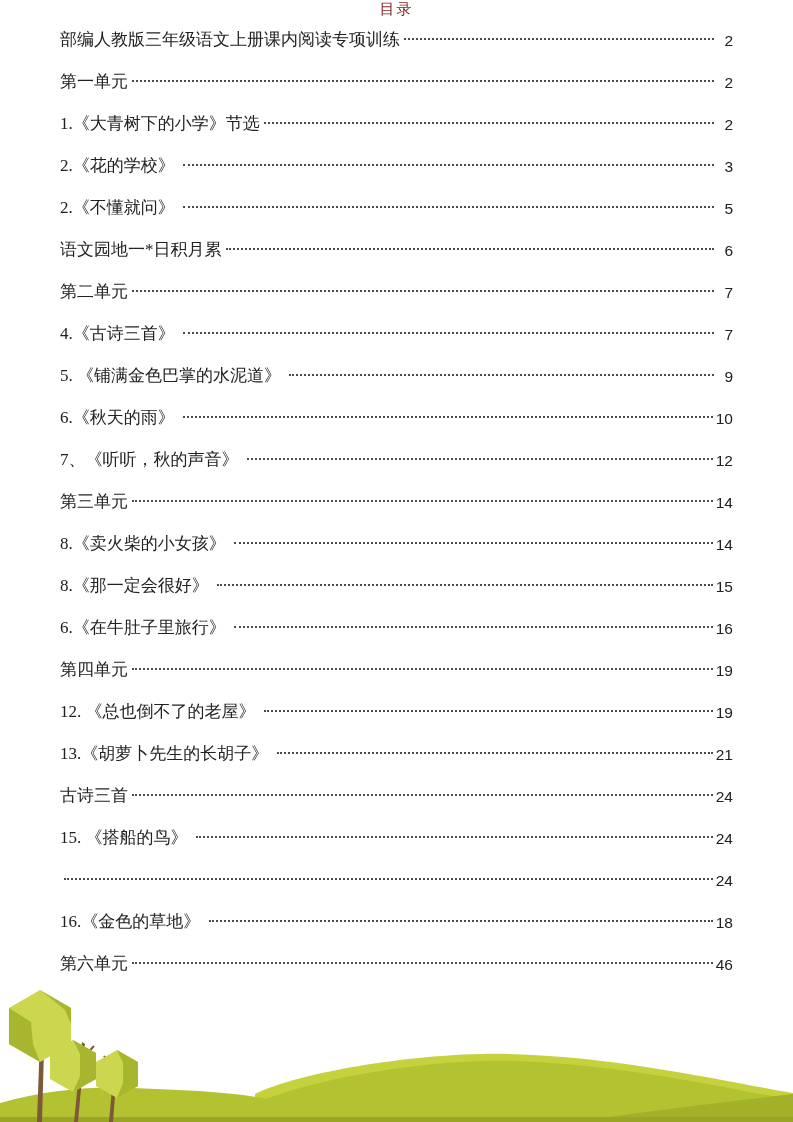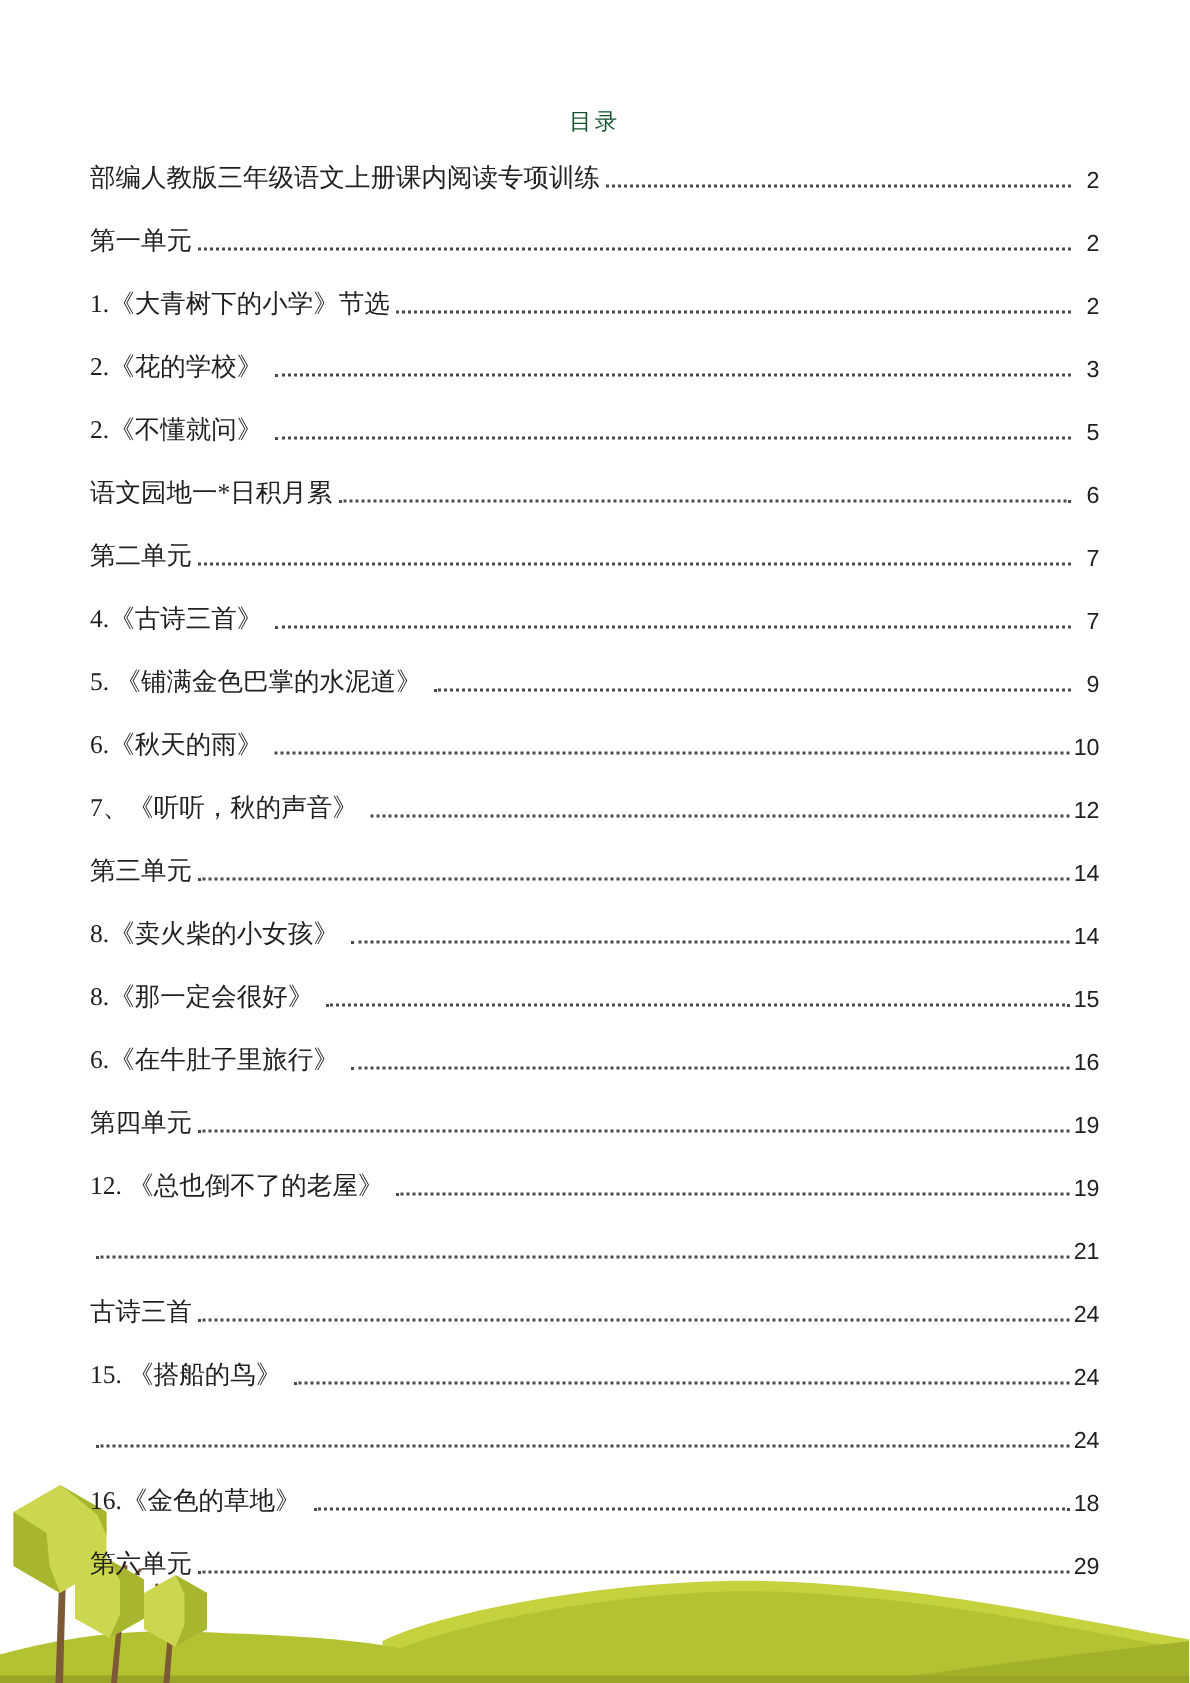--- a/index.html
+++ b/index.html
@@ -10,35 +10,34 @@
   .page {
     position: relative;
     width: 793px;
     height: 1122px;
     background: #ffffff;
     overflow: hidden;
     font-family: "Liberation Serif", "DejaVu Serif", serif;
     color: #212121;
   }
   .doc-title {
-    padding-top: 72px;
     text-align: center;
     font-size: 15px;
     letter-spacing: 2px;
-    color: #14532d;
+    color: #7f1d1d;
   }
   .toc {
     position: relative;
     z-index: 2;
     margin-top: 5px;
     padding: 0 60px;
   }
   .toc-row {
     display: flex;
-    align-items: flex-end;
+    align-items: center;
     height: 42px;
     padding-bottom: 9px;
     box-sizing: border-box;
     cursor: pointer;
   }
   .toc-label {
     white-space: pre;
     font-size: 17px;
     line-height: 1.1;
   }
@@ -169,20 +168,21 @@
     <span class="toc-page">19</span>
   </div>
 
   <div class="toc-row">
     <span class="toc-label">12. 《总也倒不了的老屋》 </span>
     <span class="toc-dots"></span>
     <span class="toc-page">19</span>
   </div>
 
   <div class="toc-row">
+    <span class="toc-label">13.《胡萝卜先生的长胡子》 </span>
     <span class="toc-dots"></span>
     <span class="toc-page">21</span>
   </div>
 
   <div class="toc-row">
     <span class="toc-label">古诗三首</span>
     <span class="toc-dots"></span>
     <span class="toc-page">24</span>
   </div>
 
@@ -199,21 +199,21 @@
 
   <div class="toc-row">
     <span class="toc-label">16.《金色的草地》 </span>
     <span class="toc-dots"></span>
     <span class="toc-page">18</span>
   </div>
 
   <div class="toc-row">
     <span class="toc-label">第六单元</span>
     <span class="toc-dots"></span>
-    <span class="toc-page">29</span>
+    <span class="toc-page">46</span>
   </div>
 </div>
 
   <svg class="decoration" viewBox="0 0 793 140" preserveAspectRatio="none">
 
     <path d="M255,140 L255,112 C300,90 420,70 510,72 C620,75 722,99 793,111 L793,140 Z" fill="#c6d13e"></path>
     <path d="M255,140 L255,122 C305,98 425,77 512,79 C622,82 724,106 793,118 L793,140 Z" fill="#b3c230"></path>
     <path d="M575,140 C655,128 728,120 793,112 L793,140 Z" fill="#a2b12a"></path>
 
     <path d="M0,140 L0,121 C50,107 95,104 133,106 C185,108 232,110 268,117 L268,140 Z" fill="#b3c230"></path>

